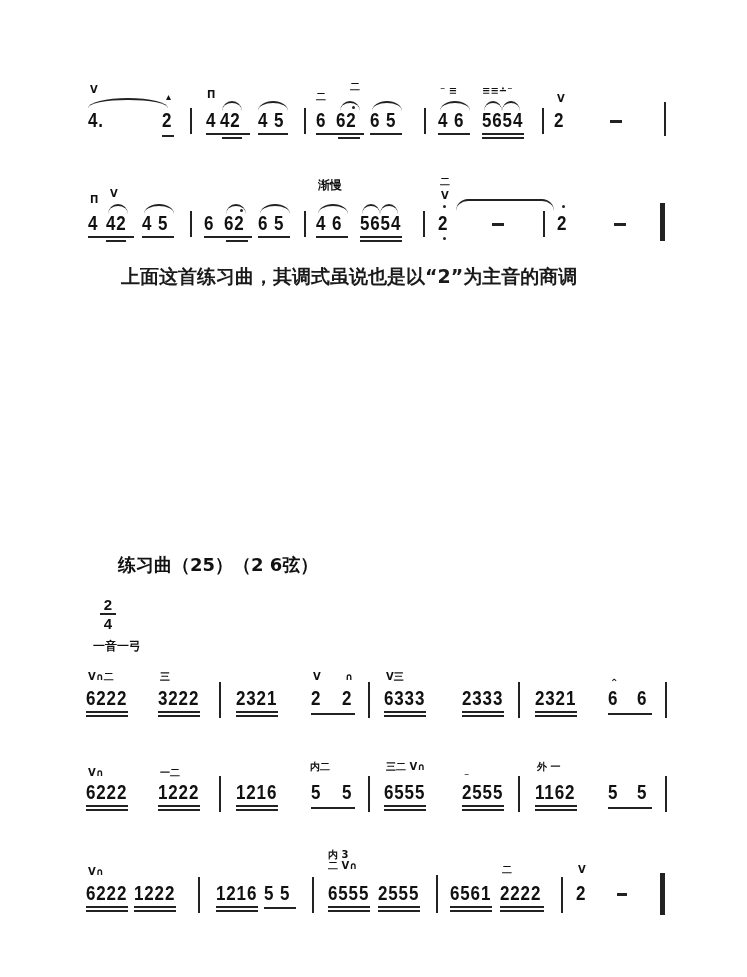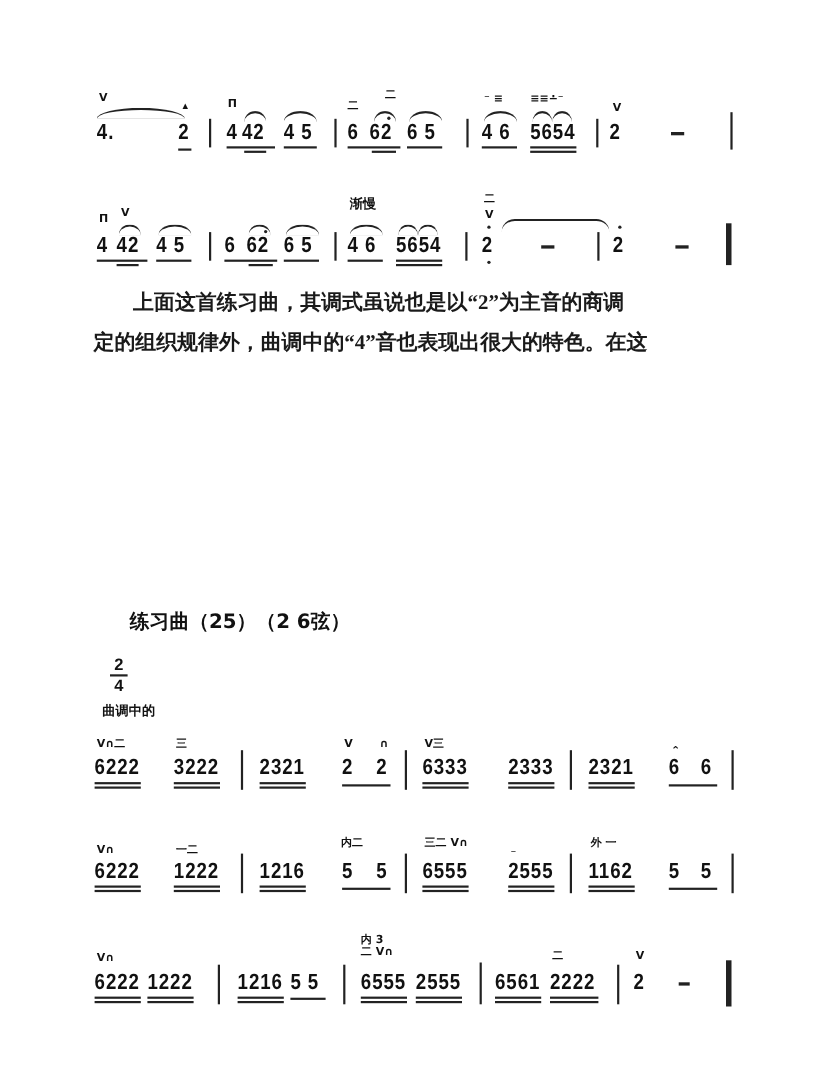--- a/index.html
+++ b/index.html
@@ -116,32 +116,31 @@
   <div class="dot" style="left:443px;top:62px;"></div>
   <div class="slur" style="left:456px;top:24px;width:98px;height:10px;border-radius:14px 14px 0 0;"></div>
   <div class="dash" style="left:492px;top:48px;"></div>
   <div class="bar" style="left:543px;top:36px;height:26px;"></div>
   <div class="dot" style="left:562px;top:30px;"></div>
   <span class="note" style="left:557px;top:38px;">2</span>
   <div class="dash" style="left:614px;top:48px;"></div>
   <div class="dbar" style="left:660px;top:28px;height:38px;"></div>
 </div>
 
-<div class="para" style="top:258px;font-family:Liberation Serif, serif;">
+<div class="para" style="top:258px;">
   <p style="padding-left:36px;">上面这首练习曲，其调式虽说也是以“2”为主音的商调</p>
-  <p>定的组织规律外，曲调中的“4”音也表现出很大的特色。在这</p>
 </div>
 
 <div class="title">练习曲（25）（2 6弦）</div>
 <div class="tsig">
   <div>2</div>
   <div class="line"></div>
   <div>4</div>
 </div>
-<div class="lbl" style="left:93px;top:638px;">曲调中的</div>
+<div class="lbl" style="left:93px;top:638px;">一音一弓</div>
 
 <div class="staff" style="top:668px;">
   <span class="mark" style="left:88px;top:4px;">V∩二</span>
   <span class="note" style="left:86px;top:20px;">6222</span>
   <div class="ul" style="left:86px;top:43px;width:42px;"></div>
   <div class="ul" style="left:86px;top:47px;width:42px;"></div>
   <span class="mark" style="left:160px;top:4px;">三</span>
   <span class="note" style="left:158px;top:20px;">3222</span>
   <div class="ul" style="left:158px;top:43px;width:42px;"></div>
   <div class="ul" style="left:158px;top:47px;width:42px;"></div>

